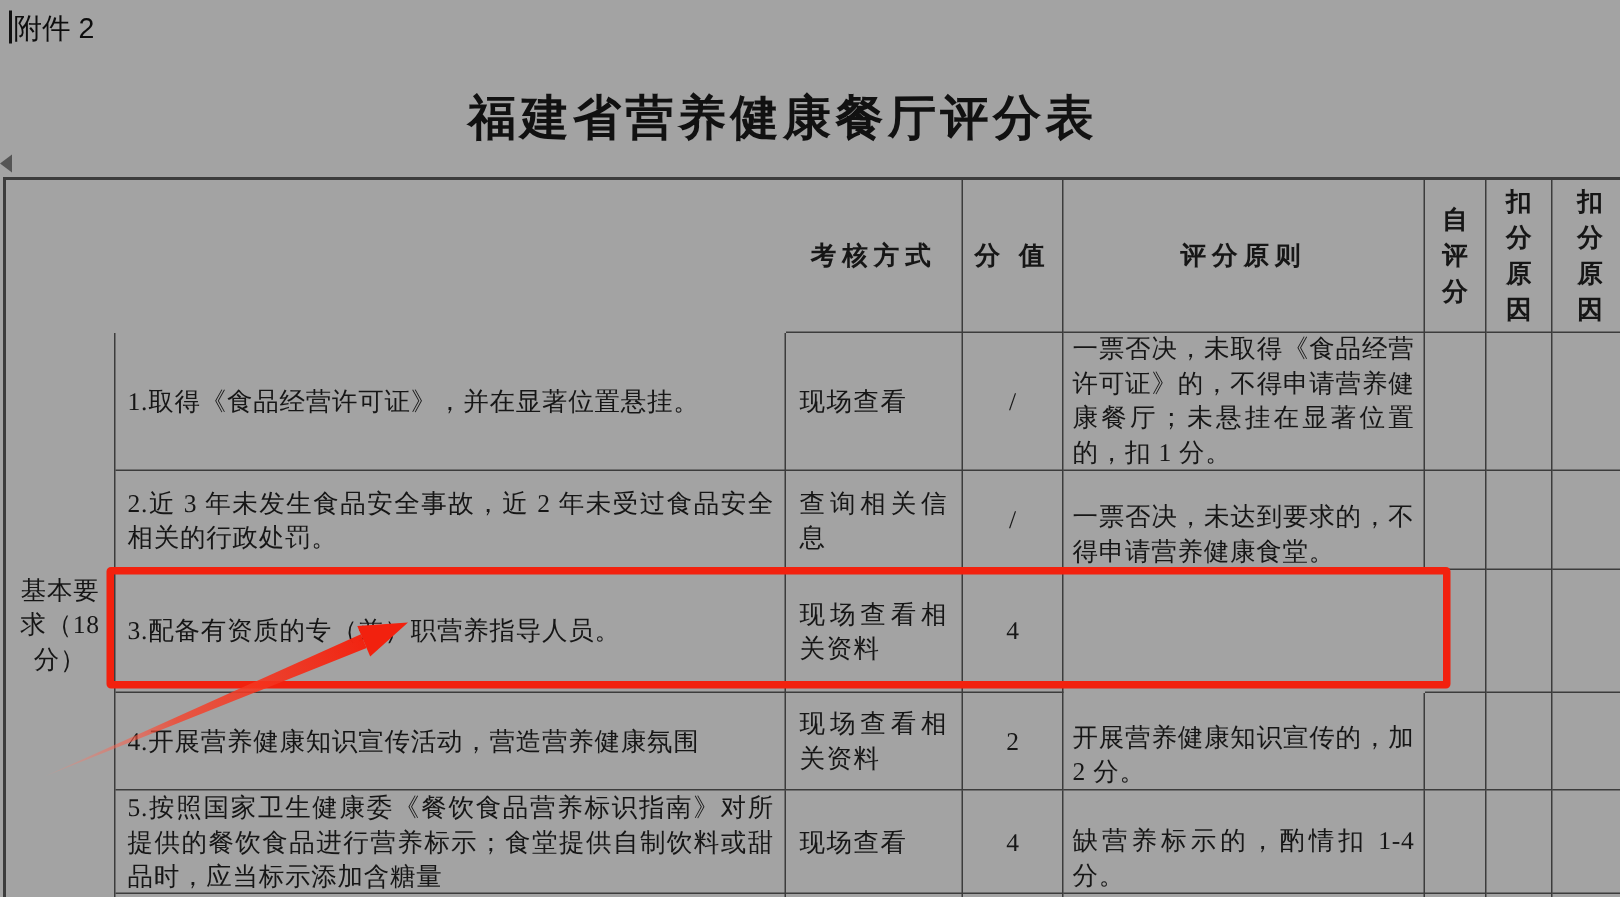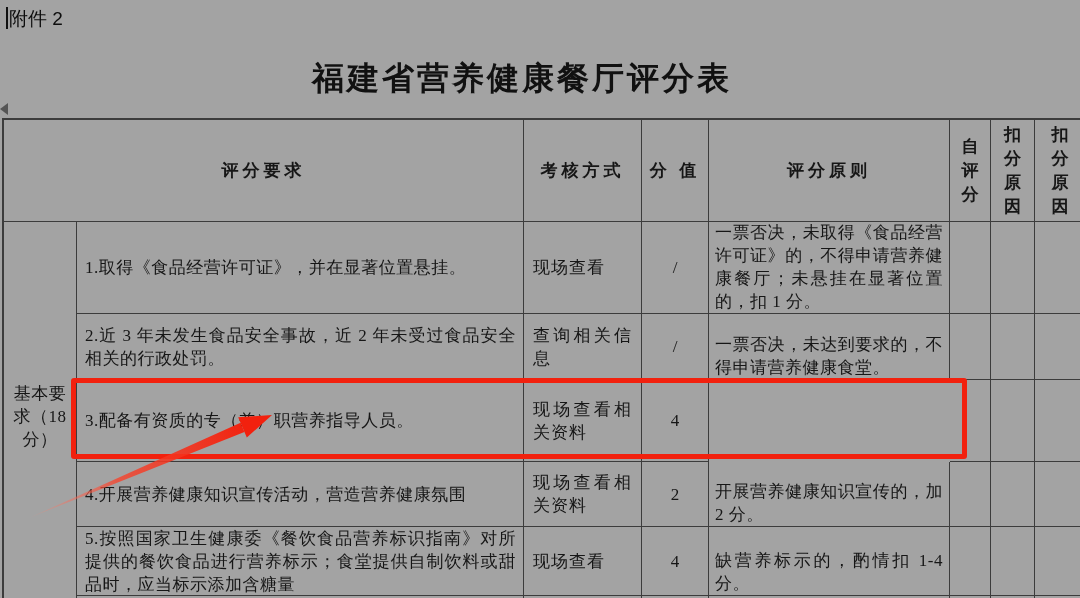--- a/index.html
+++ b/index.html
@@ -52,23 +52,20 @@
 <div class="frame">
 
   <div class="attachment"><span class="caret"></span><span>附件 2</span></div>
 
   <div class="doc-title">福建省营养健康餐厅评分表</div>
 
   <div class="margin-marker"></div>
 
   <div class="grid">
 
-    <div class="c hd" style="grid-area:1/1/2/3">
-        <span>评分要求</span>
-      </div>
     <div class="c hd" style="grid-area:1/3">
         <span>考核方式</span>
       </div>
     <div class="c hd" style="grid-area:1/4">
         <span>分 值</span>
       </div>
     <div class="c hd" style="grid-area:1/5">
         <span>评分原则</span>
       </div>
     <div class="c hd vert" style="grid-area:1/6">

